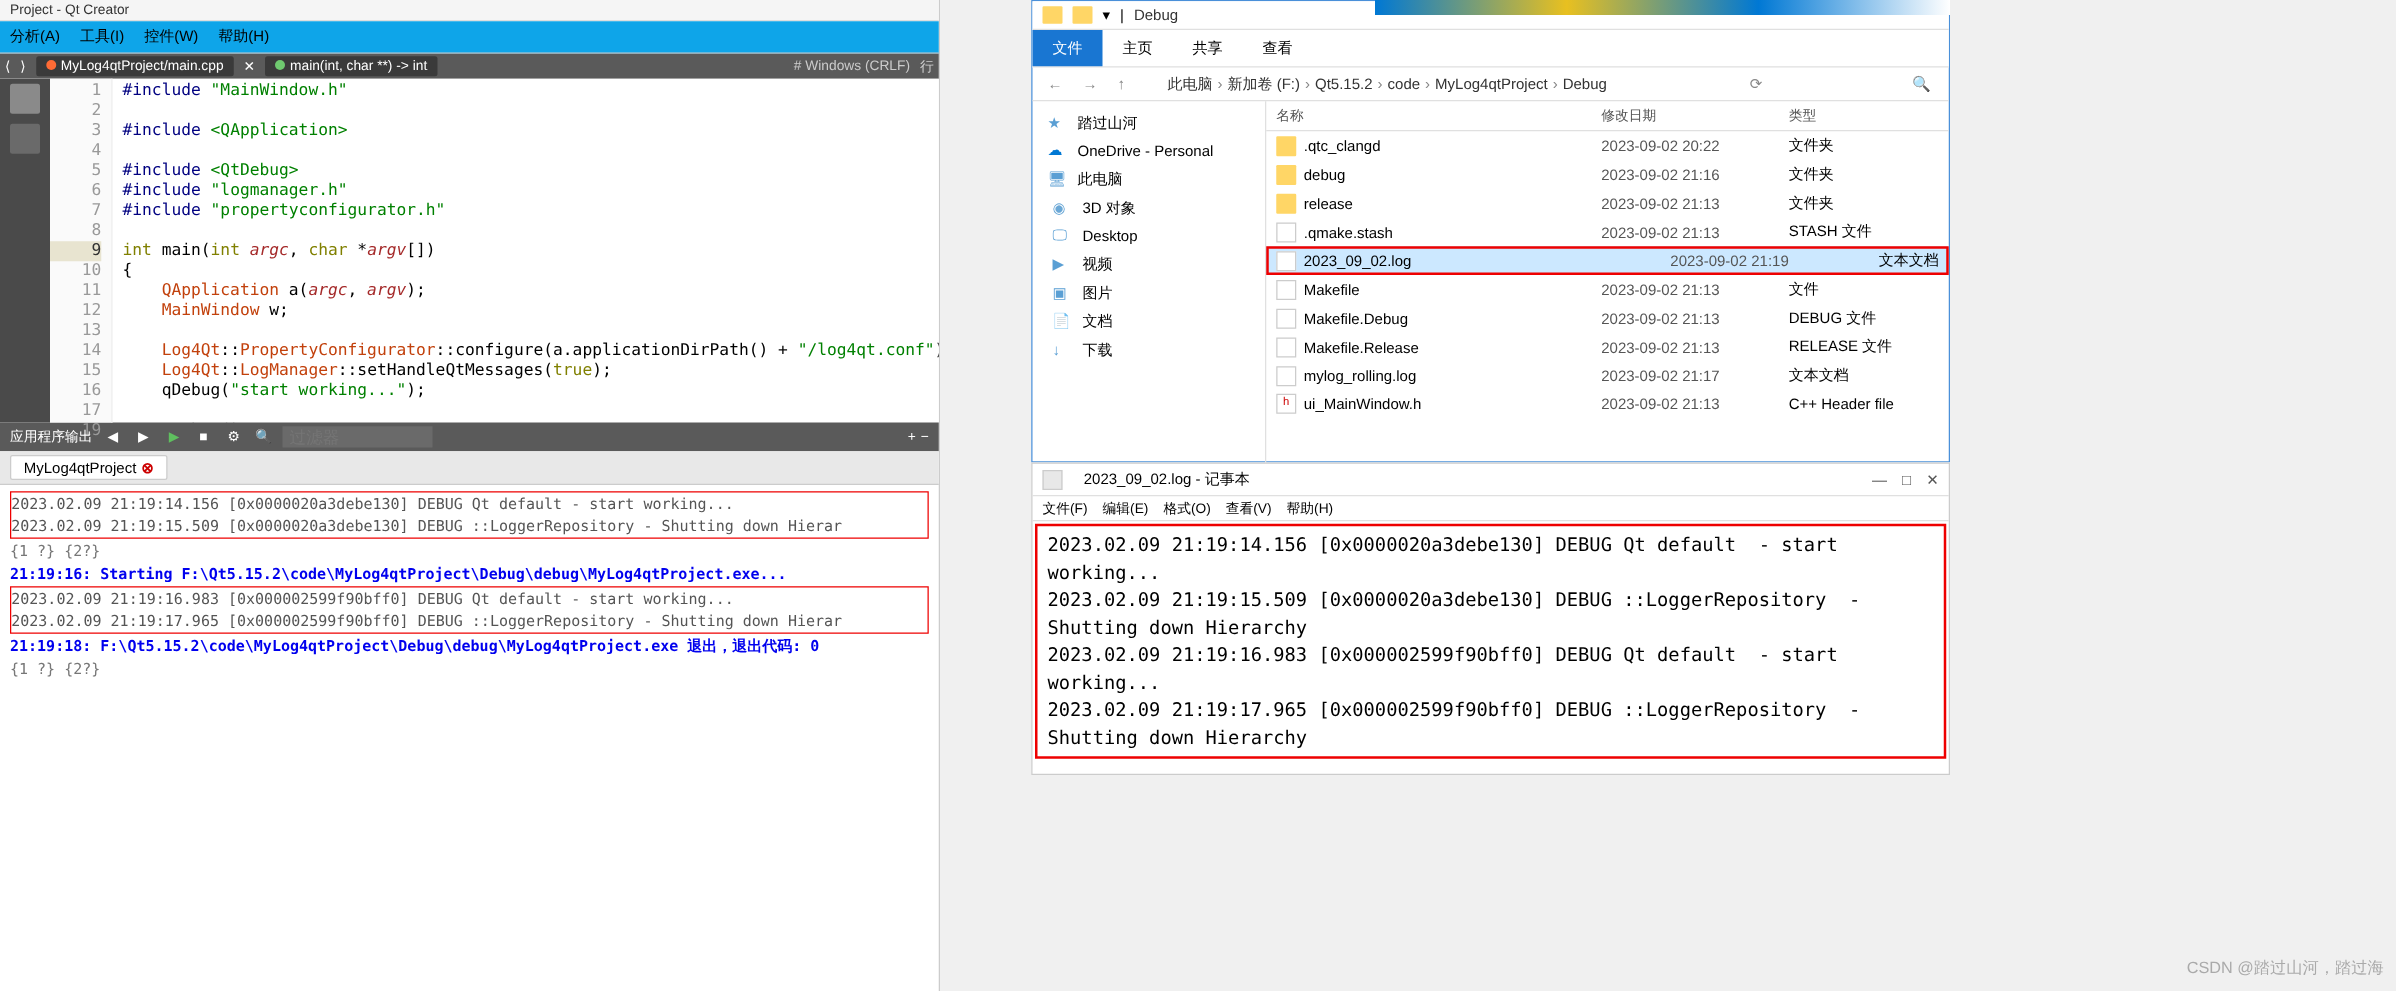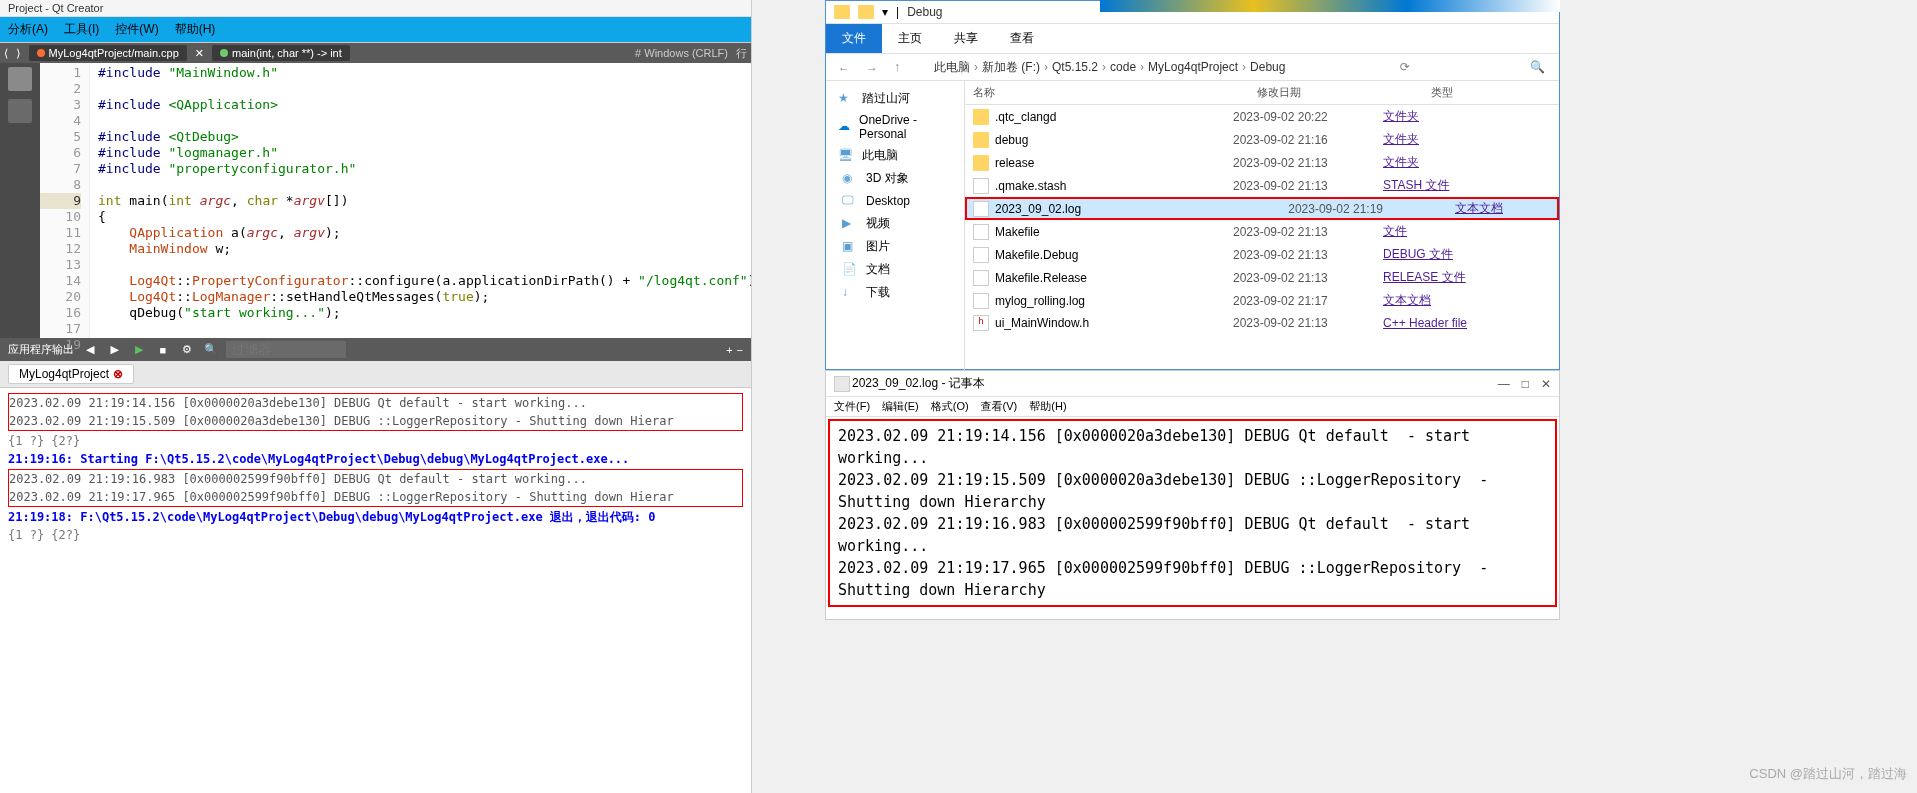--- a/index.html
+++ b/index.html
@@ -71,37 +71,37 @@
 .nav-cloud { color: #0078d4; }
 .nav-pc { color: #5a9fd4; }
 .nav-3d { color: #6ba8d6; }
 .nav-desktop { color: #5a9fd4; }
 .nav-video { color: #5a9fd4; }
 .nav-pic { color: #5a9fd4; }
 .nav-doc { color: #5a9fd4; }
 .nav-dl { color: #5a9fd4; }
 
 .exp-list { flex: 1; }
-.exp-headers { display: flex; padding: 4px 8px; border-bottom: 1px solid #e0e0e0; color: #555; font-size: 11px; gap: 24px; }
+.exp-headers { display: flex; padding: 4px 8px; border-bottom: 1px solid #e0e0e0; color: #555; font-size: 11px; }
 .exp-headers .col-name { width: 260px; }
 .exp-headers .col-date { width: 150px; }
 .exp-headers .col-type { width: 120px; }
 .exp-row { display: flex; padding: 3px 8px; align-items: center; font-size: 12px; cursor: pointer; }
 .exp-row.selected { background: #cce8ff; }
 .exp-row.highlight { border: 2px solid #e00; padding: 1px 6px; text-align: right; }
 .exp-row .col-name { width: 260px; display: flex; align-items: center; gap: 6px; }
 .exp-row .col-date { width: 150px; color: #555; }
-.exp-row .col-type { width: 120px; color: #4c1d95; text-decoration: underline; }
+.exp-row .col-type { width: 120px; color: #000000; }
 .file-icon { width: 16px; height: 16px; display: inline-block; }
 .folder-ico { background: #ffd666; border-radius: 1px; }
 .file-ico { border: 1px solid #ccc; background: #fff; }
 
 
 .notepad { position: absolute; left: 825px; top: 370px; width: 735px; height: 250px; background: #fff; border: 1px solid #ccc; }
-.np-titlebar { display: flex; align-items: center; padding: 4px 8px; border-bottom: 1px solid #e0e0e0; gap: 2px; }
+.np-titlebar { display: flex; align-items: center; padding: 4px 8px; border-bottom: 1px solid #e0e0e0; gap: 17px; }
 .np-titlebar .np-icon { width: 16px; height: 16px; background: #e8e8e8; border: 1px solid #ccc; }
 .np-titlebar .np-controls { margin-left: auto; display: flex; gap: 12px; color: #555; }
 .np-menubar { padding: 2px 8px; display: flex; gap: 12px; font-size: 11px; border-bottom: 1px solid #e0e0e0; }
 .np-content { padding: 4px 8px; font-family: "SimSun", monospace; font-size: 15px; line-height: 22px; border: 2px solid #e00; margin: 2px; }
 
 .watermark { position: absolute; right: 10px; bottom: 10px; color: #aaa; font-size: 13px; }
 
 
 .taskbar { position: absolute; left: 1100px; top: 0; width: 460px; height: 12px; background: linear-gradient(90deg, #0078d4, #e8c020, #0078d4, #fff); }
 </style>
@@ -139,21 +139,21 @@
         <div>5</div>
         <div>6</div>
         <div>7</div>
         <div>8</div>
         <div class="current">9</div>
         <div>10</div>
         <div>11</div>
         <div>12</div>
         <div>13</div>
         <div>14</div>
-        <div>20</div>
+        <div>15</div>
         <div>16</div>
         <div>17</div>
         <div>19</div>
       </div>
     <div class="qt-code" id="qt-code"><div><span class="pp">#include</span> <span class="str">"MainWindow.h"</span></div><div>&nbsp;</div><div><span class="pp">#include</span> <span class="str">&lt;QApplication&gt;</span></div><div>&nbsp;</div><div><span class="pp">#include</span> <span class="str">&lt;QtDebug&gt;</span></div><div><span class="pp">#include</span> <span class="str">"logmanager.h"</span></div><div><span class="pp">#include</span> <span class="str">"propertyconfigurator.h"</span></div><div>&nbsp;</div><div><span class="kw">int</span> <span class="fn">main</span>(<span class="kw">int</span> <span class="par">argc</span>, <span class="kw">char</span> *<span class="par">argv</span>[])</div><div>{</div><div>    <span class="cls">QApplication</span> <span class="fn">a</span>(<span class="par">argc</span>, <span class="par">argv</span>);</div><div>    <span class="cls">MainWindow</span> w;</div><div>&nbsp;</div><div>    <span class="cls">Log4Qt</span>::<span class="cls">PropertyConfigurator</span>::<span class="fn">configure</span>(a.<span class="fn">applicationDirPath</span>() + <span class="str">"/log4qt.conf"</span>);</div><div>    <span class="cls">Log4Qt</span>::<span class="cls">LogManager</span>::<span class="fn">setHandleQtMessages</span>(<span class="kw">true</span>);</div><div>    <span class="fn">qDebug</span>(<span class="str">"start working..."</span>);</div><div>&nbsp;</div><div>    w <span class="fn">show</span>()<span class="punct">·</span></div></div>
   </div>
   <div class="qt-output-header">
     <span>应用程序输出</span>
     <span class="btn">◀</span>
     <span class="btn">▶</span>

